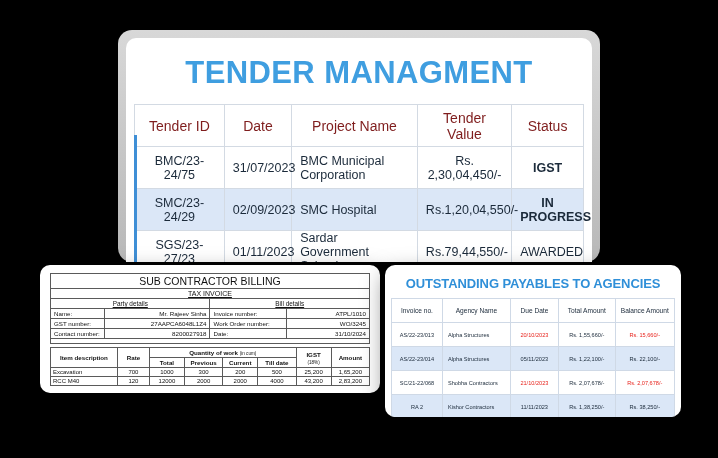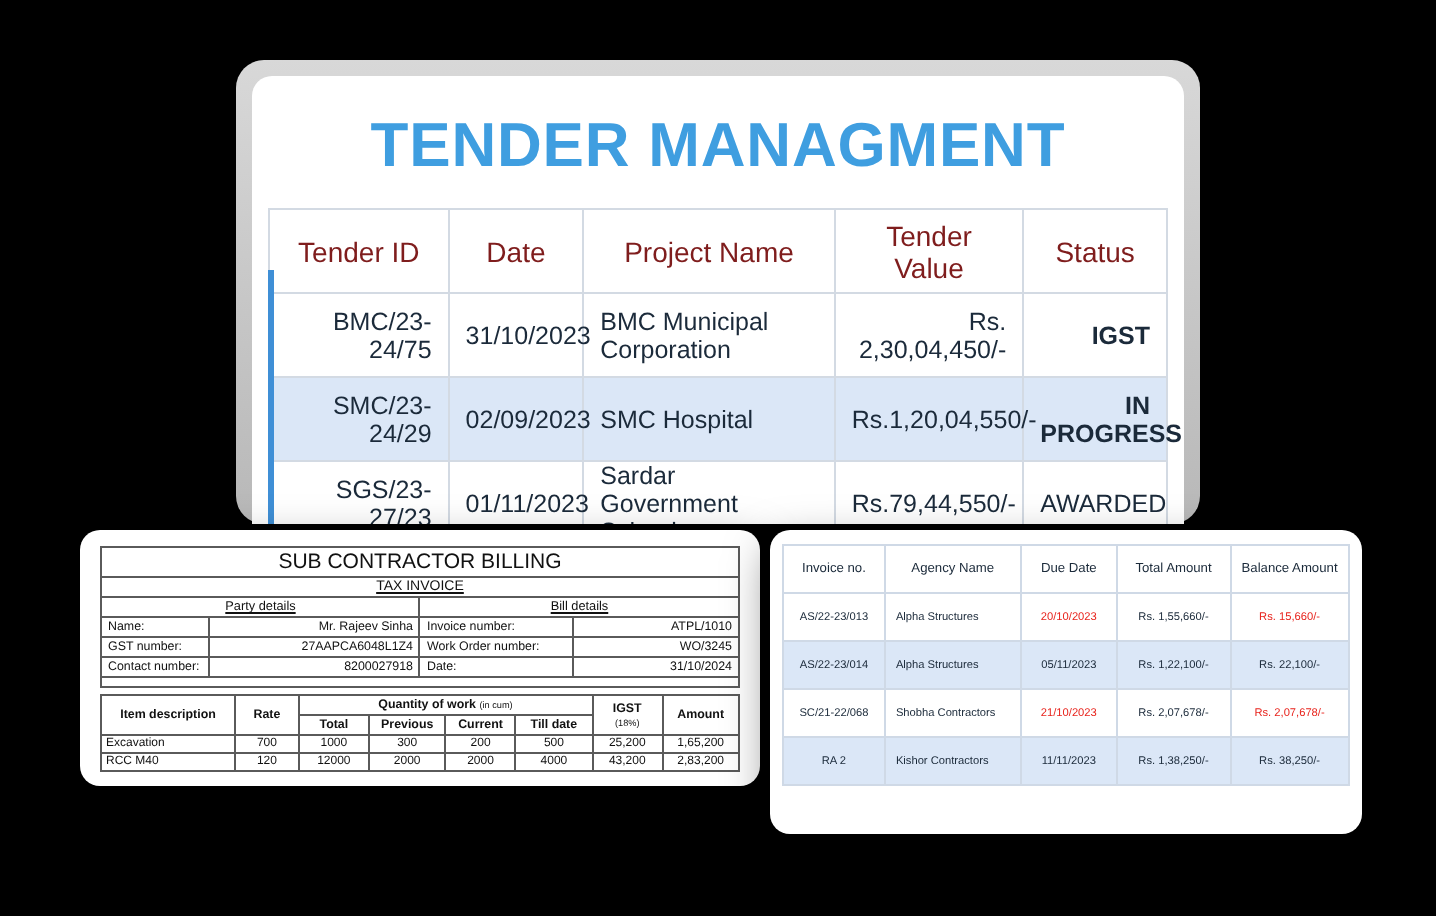--- a/index.html
+++ b/index.html
@@ -55,21 +55,21 @@
     padding: 0 8px;
     vertical-align: middle;
   }
   table.tender th {
     font-weight: normal;
     font-size: 14px;
     text-align: center;
     color: #7f1d1d;
     border-top: 1px solid #d3dae3;
   }
-  table.tender td { text-align: right; }
+  table.tender td { text-align: center; }
   table.tender td.left { text-align: left; }
   tr.alt td { background: #dbe7f7; }
   .st-lost { color: #e8241d; font-weight: bold; font-size: 12.5px; }
   .st-prog { color: #f2a021; font-weight: bold; font-size: 12.5px; }
   .st-award { color: #17a83a; font-weight: normal; font-size: 12.5px; }
 
   
   .billing-frame {
     position: absolute; left: 40px; top: 265px;
     width: 340px; height: 128px;
@@ -157,21 +157,21 @@
             <th>Tender ID</th>
             <th>Date</th>
             <th>Project Name</th>
             <th>Tender Value</th>
             <th>Status</th>
           </tr>
         </thead>
         <tbody>
           <tr>
             <td>BMC/23-24/75</td>
-            <td>31/10/2023</td>
+            <td>31/07/2023</td>
             <td class="left">BMC Municipal Corporation</td>
             <td>Rs. 2,30,04,450/-</td>
             <td class="st-lost">IGST</td>
           </tr>
           <tr class="alt">
             <td>SMC/23-24/29</td>
             <td>02/09/2023</td>
             <td class="left">SMC Hospital</td>
             <td>Rs.1,20,04,550/-</td>
             <td class="st-prog">IN PROGRESS</td>
@@ -282,20 +282,21 @@
           <td>2000</td>
           <td>4000</td>
           <td>43,200</td>
           <td>2,83,200</td>
         </tr>
       </tbody>
     </table>
   </div>
 
   <div class="pay-frame">
+    <div class="pay-title">OUTSTANDING PAYABLES TO AGENCIES</div>
     <table class="pay">
       <colgroup>
         <col style="width:18%">
           <col style="width:24%">
           <col style="width:17%">
           <col style="width:20%">
           <col style="width:21%">
       </colgroup>
       <thead>
         <tr>

